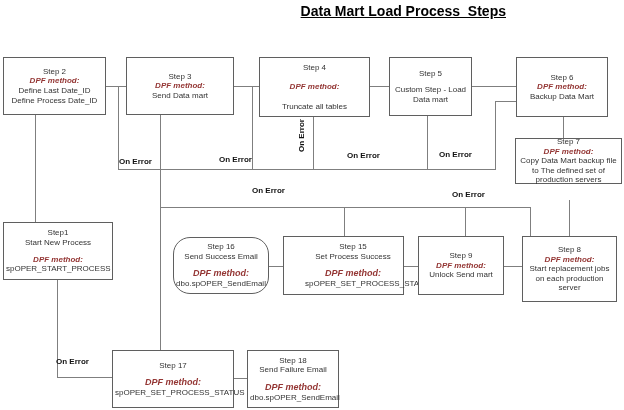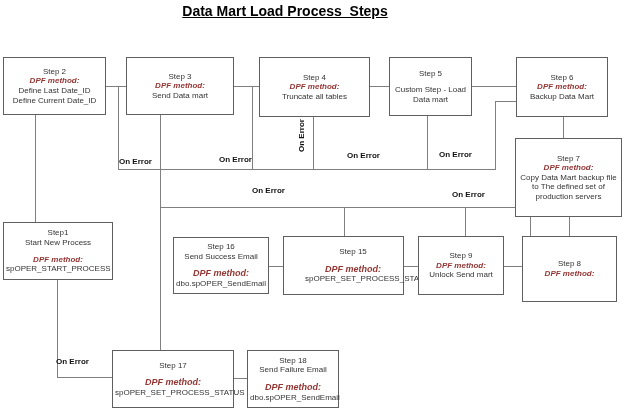--- a/index.html
+++ b/index.html
@@ -1,20 +1,20 @@
 <!DOCTYPE html>
 <html><head>
 <meta charset="utf-8">
 <style>
   html,body{margin:0;padding:0;background:#ffffff;}
   .stage{position:relative;width:624px;height:410px;background:#fff;overflow:hidden;
          font-family:"Liberation Sans",sans-serif;}
-  .page-title{position:absolute;left:0;top:3px;width:506px;text-align:center;
+  .page-title{position:absolute;left:0;top:3px;width:506px;text-align:right;
               font-size:14px;font-weight:bold;color:#000;text-decoration:underline;
-              white-space:pre;padding-left:32px;}
+              white-space:pre;}
   .box{position:absolute;border:1px solid #5f5f5f;background:#fff;box-sizing:border-box;
        display:flex;flex-direction:column;align-items:center;justify-content:center;
        text-align:center;font-size:8px;color:#333;line-height:1.2;padding:1px 2px;}
   .bline{width:100%;}
   .dpf-small{color:#943634;font-weight:bold;font-style:italic;font-size:8px;}
   .dpf-large{color:#943634;font-weight:bold;font-style:italic;font-size:9px;}
   .gap{height:7px;flex:0 0 auto;}
   .line{position:absolute;background:#7f7f7f;}
   .lbl{position:absolute;font-size:8px;font-weight:bold;color:#111;white-space:nowrap;}
   .lbl.rot{transform:rotate(-90deg);transform-origin:0 0;}
@@ -47,75 +47,77 @@
       <div class="line" style="left: 269px; top: 266px; width: 14px; height: 1px;"></div>
       <div class="line" style="left: 404px; top: 266px; width: 14px; height: 1px;"></div>
       <div class="line" style="left: 504px; top: 266px; width: 18px; height: 1px;"></div>
       <div class="line" style="left: 57px; top: 280px; width: 1px; height: 97px;"></div>
       <div class="line" style="left: 57px; top: 377px; width: 55px; height: 1px;"></div>
       <div class="line" style="left: 234px; top: 378px; width: 13px; height: 1px;"></div>
       <div class="box" style="left: 3px; top: 57px; width: 103px; height: 58px;">
         <div class="bline">Step 2</div>
         <div class="bline dpf-small">DPF method:</div>
         <div class="bline">Define Last Date_ID</div>
-        <div class="bline">Define Current Date_ID</div>
+        <div class="bline">Define Process Date_ID</div>
       </div>
       <div class="box" style="left: 126px; top: 57px; width: 108px; height: 58px;">
         <div class="bline">Step 3</div>
         <div class="bline dpf-small">DPF method:</div>
         <div class="bline">Send Data mart</div>
       </div>
-      <div class="box" style="left: 259px; top: 57px; width: 111px; height: 60px;">
+      <div class="box" style="left: 259px; top: 57px; width: 111px; height: 60px; gap: 10px;">
         <div class="bline">Step 4</div>
         <div class="bline dpf-small">DPF method:</div>
         <div class="bline">Truncate all tables</div>
       </div>
       <div class="box" style="left: 389px; top: 57px; width: 83px; height: 59px;">
         <div class="bline">Step 5</div>
         <div class="gap"></div>
         <div class="bline">Custom Step - Load Data mart</div>
       </div>
       <div class="box" style="left: 516px; top: 57px; width: 92px; height: 60px;">
         <div class="bline">Step 6</div>
         <div class="bline dpf-small">DPF method:</div>
         <div class="bline">Backup Data Mart</div>
       </div>
-      <div class="box" style="left: 515px; top: 138px; width: 107px; height: 79px;">
+      <div class="box" style="left: 515px; top: 138px; width: 107px; height: 46px;">
         <div class="bline">Step 7</div>
         <div class="bline dpf-small">DPF method:</div>
         <div class="bline">Copy Data Mart backup file to The defined set of production servers</div>
       </div>
       <div class="box" style="left: 3px; top: 222px; width: 110px; height: 58px;">
         <div class="bline">Step1</div>
         <div class="bline">Start New Process</div>
         <div class="gap"></div>
         <div class="bline dpf-small">DPF method:</div>
         <div class="bline">spOPER_START_PROCESS</div>
       </div>
-      <div class="box" style="left: 173px; top: 237px; width: 96px; height: 57px;">
+      <div class="box" style="left: 173px; top: 237px; width: 96px; height: 57px; border-radius: 17px;">
         <div class="bline">Step 16</div>
         <div class="bline">Send Success Email</div>
         <div class="gap"></div>
         <div class="bline dpf-large">DPF method:</div>
         <div class="bline">dbo.spOPER_SendEmail</div>
       </div>
       <div class="box" style="left: 283px; top: 236px; width: 121px; height: 59px; padding-left: 21px;">
         <div class="bline">Step 15</div>
+        <div class="bline">Set Process Success</div>
         <div class="gap"></div>
         <div class="bline dpf-large">DPF method:</div>
         <div class="bline">spOPER_SET_PROCESS_STATUS</div>
       </div>
       <div class="box" style="left: 418px; top: 236px; width: 86px; height: 59px;">
         <div class="bline">Step 9</div>
         <div class="bline dpf-small">DPF method:</div>
         <div class="bline">Unlock Send mart</div>
       </div>
       <div class="box" style="left: 522px; top: 236px; width: 95px; height: 66px;">
         <div class="bline">Step 8</div>
         <div class="bline dpf-small">DPF method:</div>
+        <div class="bline">Start replacement jobs on each production server</div>
       </div>
       <div class="box" style="left: 112px; top: 350px; width: 122px; height: 58px;">
         <div class="bline">Step 17</div>
         <div class="gap"></div>
         <div class="bline dpf-large">DPF method:</div>
         <div class="bline">spOPER_SET_PROCESS_STATUS</div>
       </div>
       <div class="box" style="left: 247px; top: 350px; width: 92px; height: 58px;">
         <div class="bline">Step 18</div>
         <div class="bline">Send Failure Email</div>

